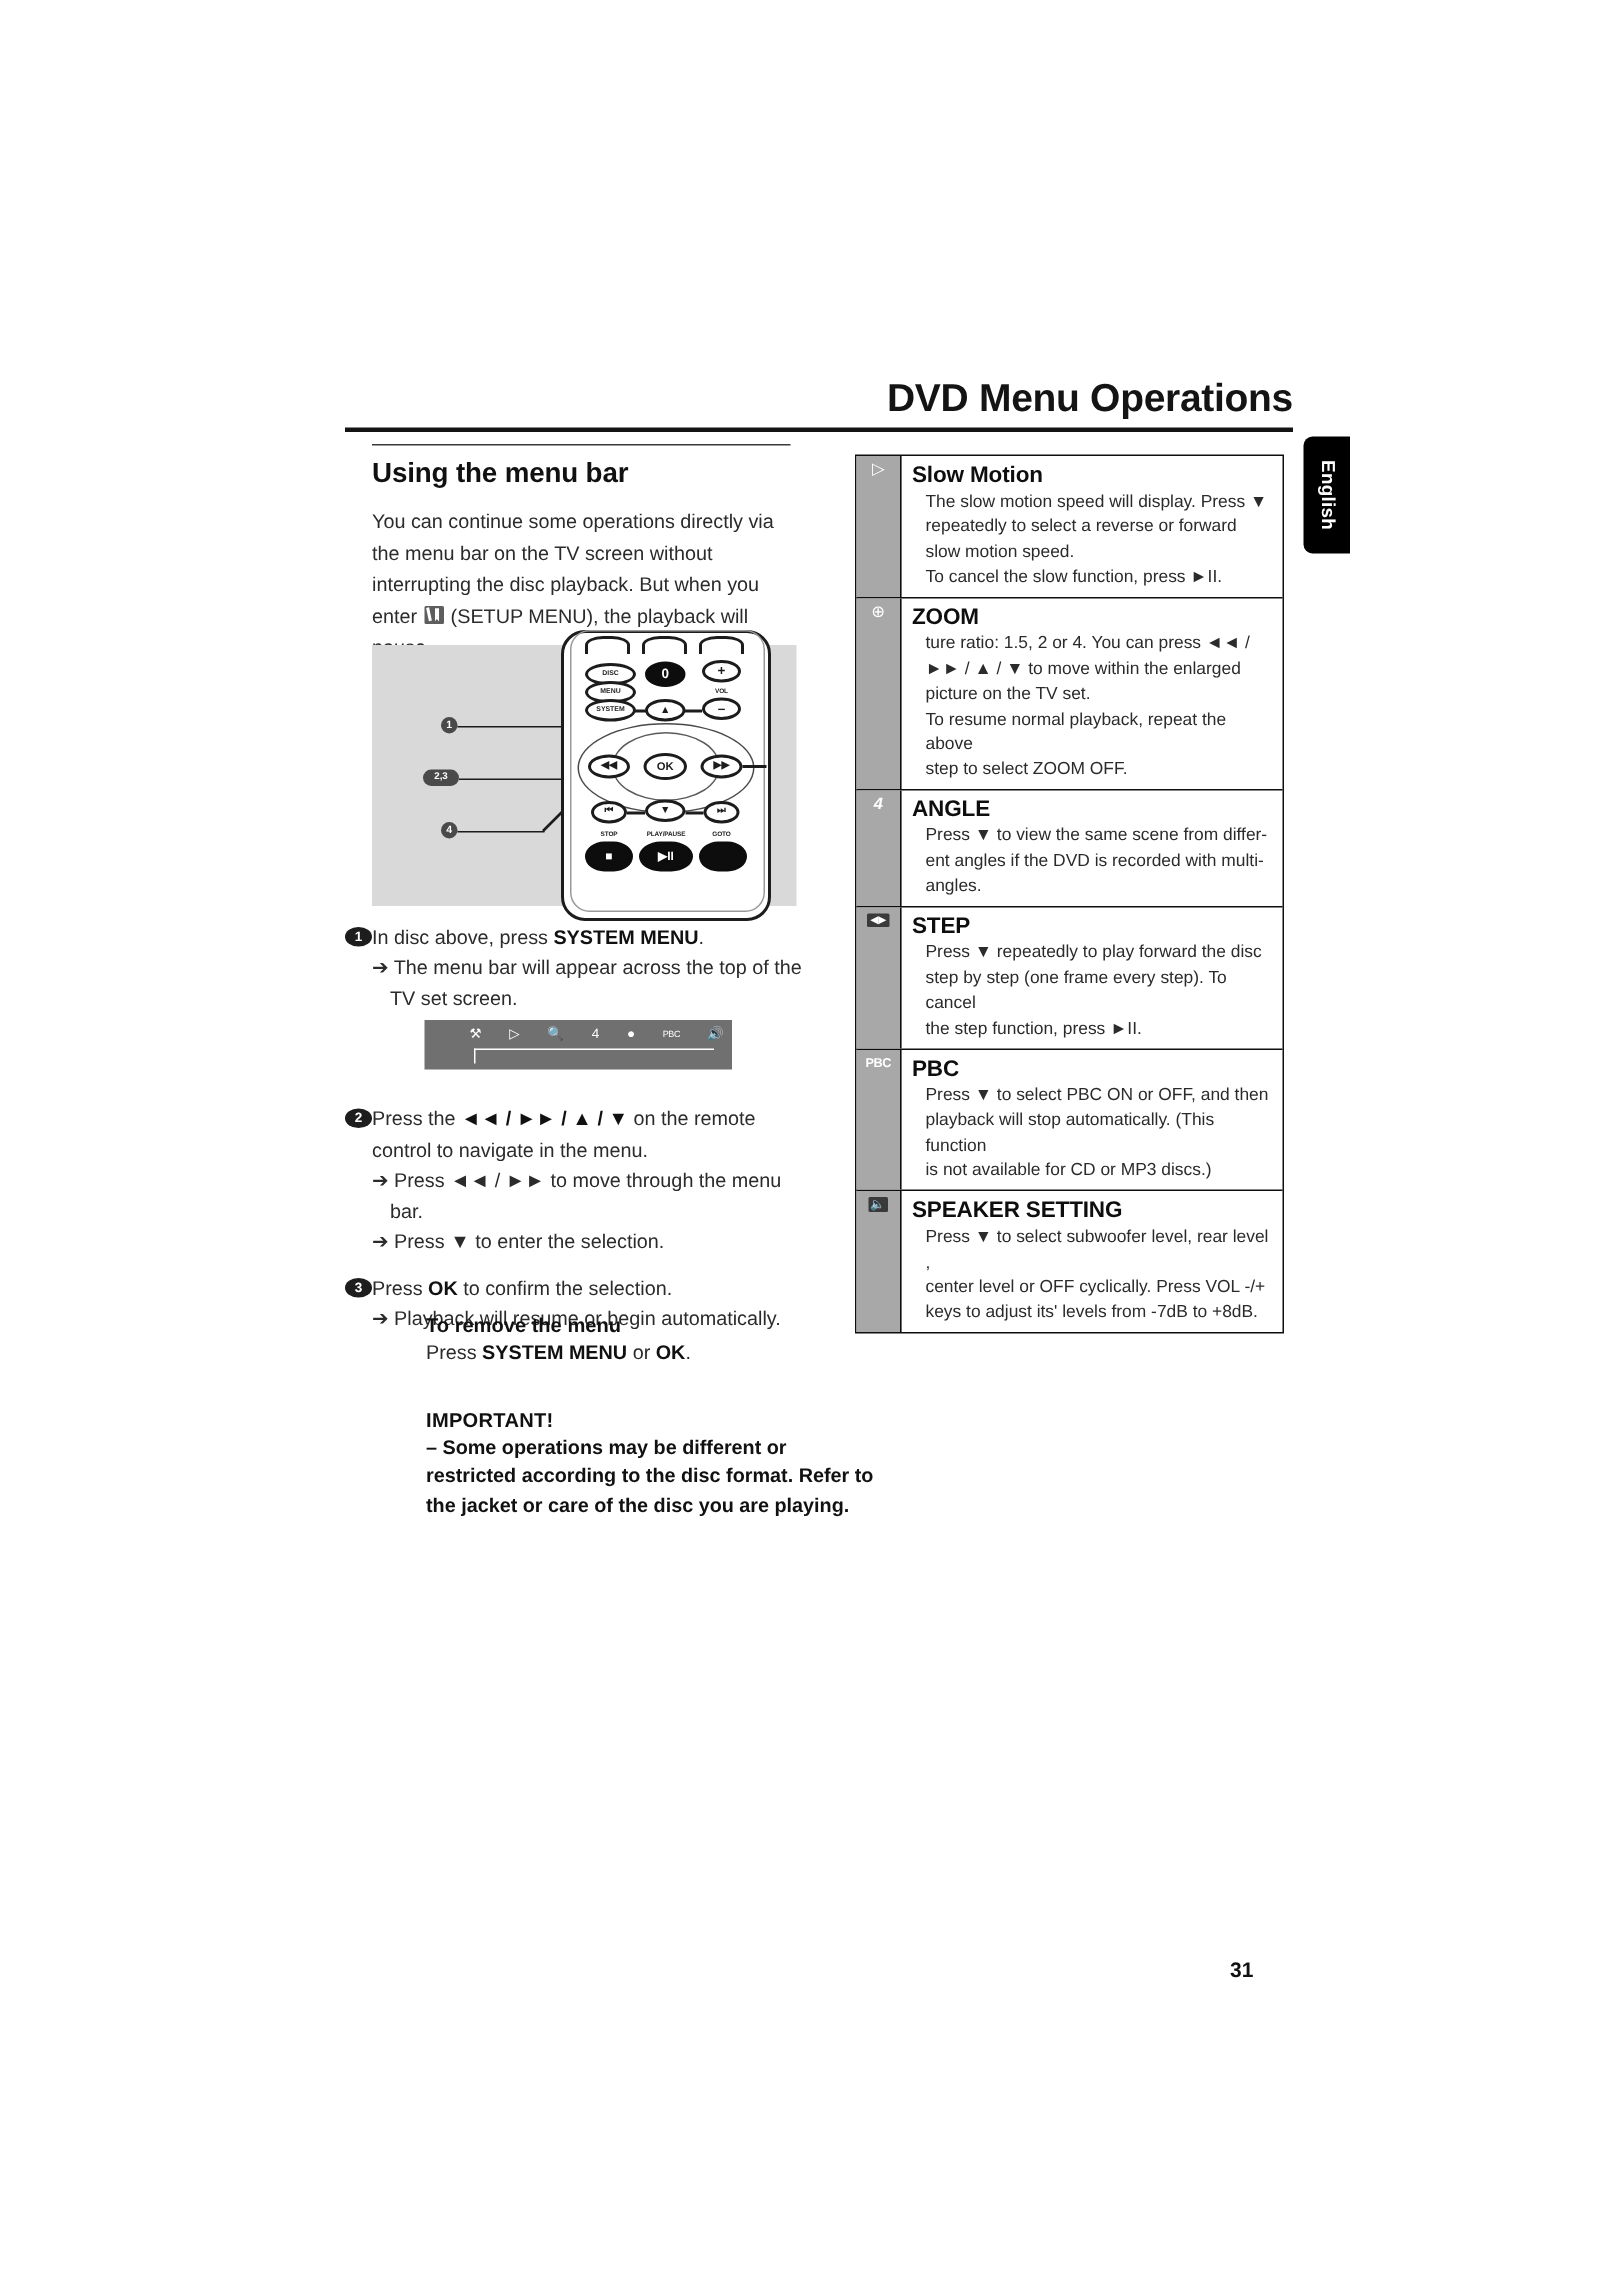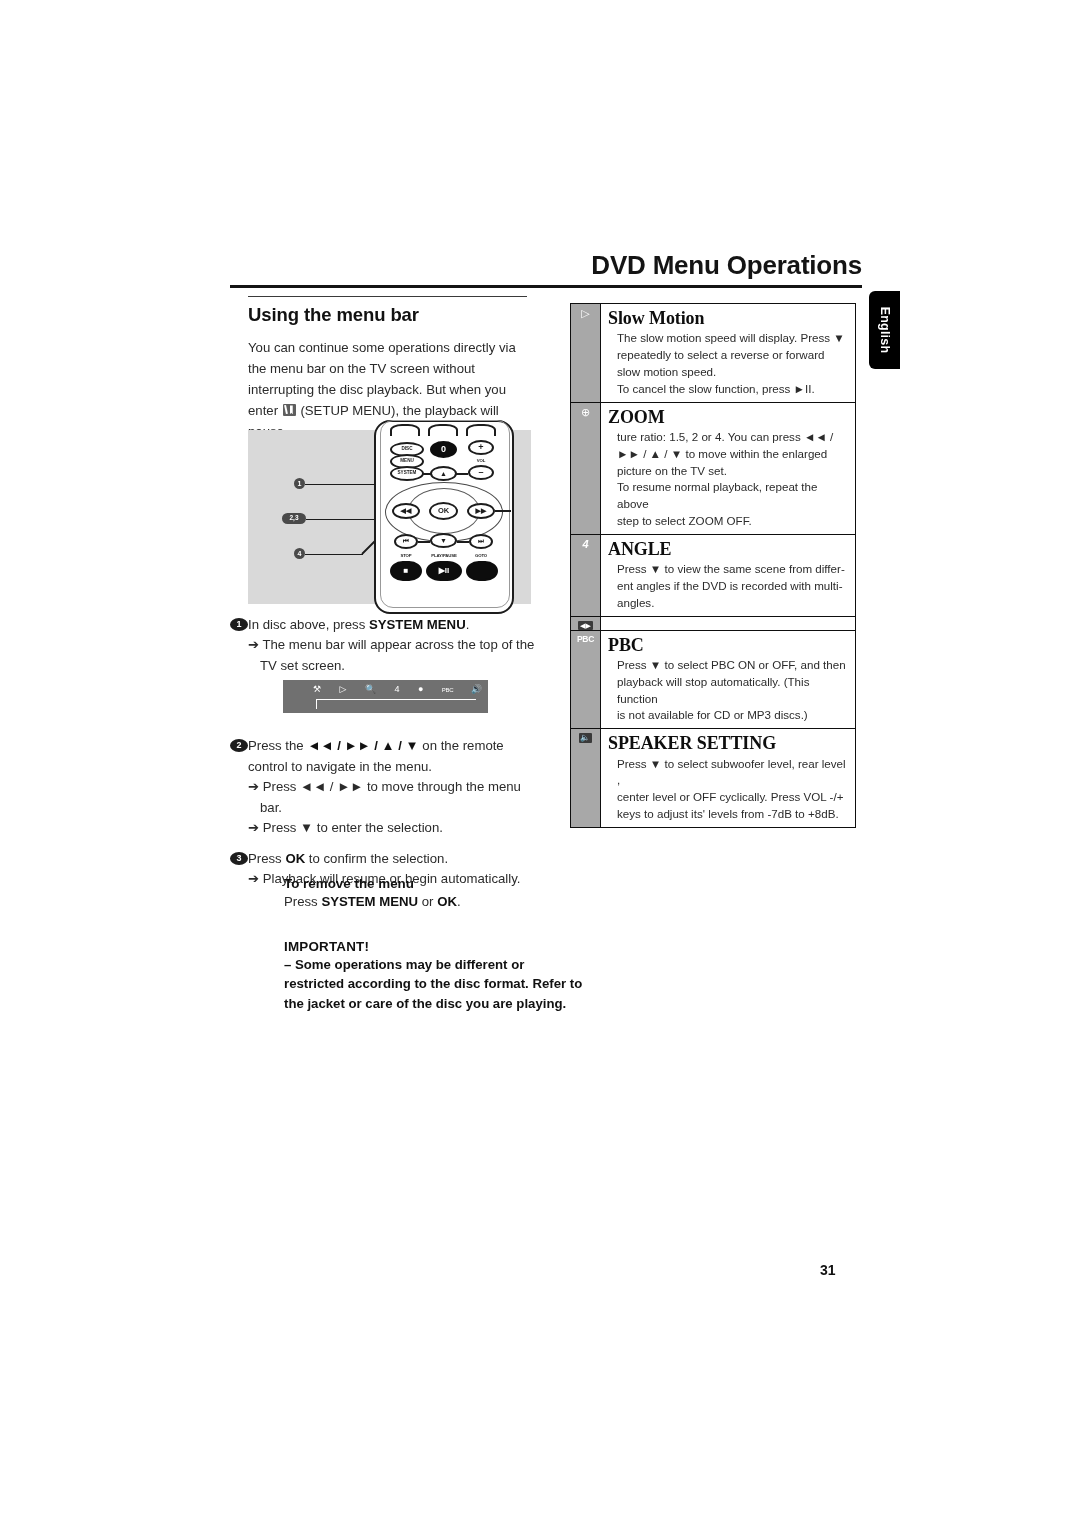--- a/index.html
+++ b/index.html
@@ -289,27 +289,26 @@
     background: #a8a8a8;
     border-right: 1.6px solid #0e0e0e;
     display: flex;
     align-items: flex-start;
     justify-content: center;
     padding-top: 4px;
     box-sizing: border-box;
   }
   .ftext { flex: 1; padding: 3px 4px 4px 7px; box-sizing: border-box; }
   .ftitle {
-    font-size: 18px;
+    font-size: 15px;
     font-weight: bold;
     color: #0e0e0e;
     line-height: 1.3;
     margin: 0 0 0 0;
     letter-spacing: -0.1px;
-    font-family: Liberation Serif, serif;
   }
   .fdesc {
     font-size: 11.6px;
     line-height: 1.45;
     color: #2b2b2b;
     margin: 0;
     padding-left: 9px;
   }
   .fdesc .ln { display: block; }
 
@@ -320,21 +319,21 @@
     background: #3a3a3a;
     padding: 1px 2px;
     border-radius: 1px;
     font-size: 8px;
   }
 
   
   #page-number {
     position: absolute;
     left: 820px;
-    top: 1262px;
+    top: 1305px;
     font-size: 14px;
     font-weight: bold;
     color: #111;
   }
 </style>
 </head>
 <body>
 
 <div id="page-title">DVD Menu Operations</div>
 <div id="title-rule"></div>
@@ -513,20 +512,28 @@
         <span class="ln">ent angles  if the DVD is recorded with multi-</span>
         <span class="ln">angles.</span>
       </div>
     </div>
   </div>
 
   <div class="frow">
     <div class="ficon">
       <span class="gicon boxed" style="font-size:7px;">◀▶</span>
     </div>
+    <div class="ftext">
+      <div class="ftitle">STEP</div>
+      <div class="fdesc">
+        <span class="ln">Press ▼ repeatedly to play forward the disc</span>
+        <span class="ln">step by step (one frame every step). To cancel</span>
+        <span class="ln">the step function, press ►II.</span>
+      </div>
+    </div>
   </div>
 
   <div class="frow">
     <div class="ficon">
       <span class="gicon pbc">PBC</span>
     </div>
     <div class="ftext">
       <div class="ftitle">PBC</div>
       <div class="fdesc">
         <span class="ln">Press ▼ to select PBC ON or OFF, and then</span>

